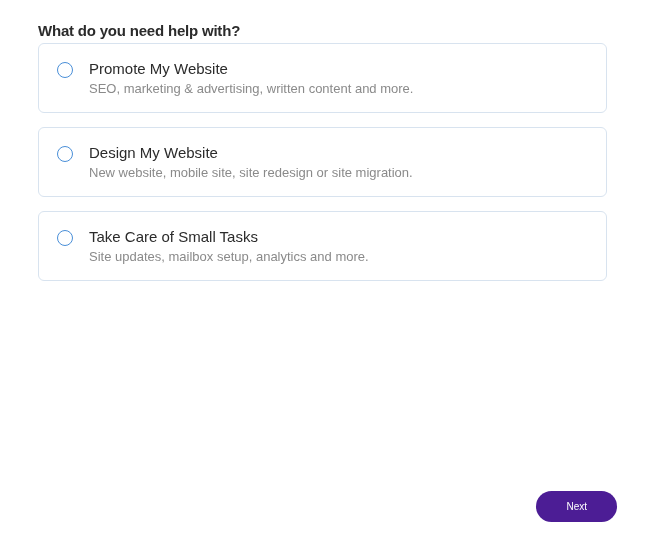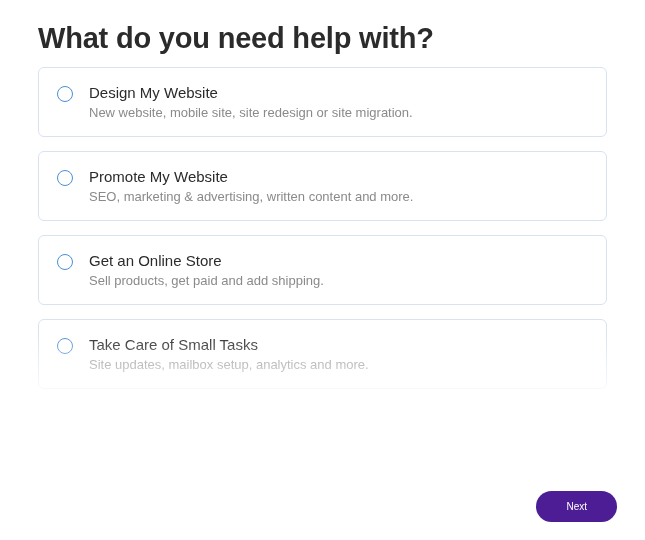--- a/index.html
+++ b/index.html
@@ -12,25 +12,25 @@
       width: 645px;
       height: 540px;
       background: #ffffff;
       position: relative;
       overflow: hidden;
     }
     .container {
       padding: 22px 38px 0 38px;
     }
     .heading {
-      font-size: 29px;
+      font-size: 15px;
       font-weight: 600;
       color: #2b2b2b;
       letter-spacing: -0.2px;
-      margin-bottom: 12px;
+      margin-bottom: 4px;
     }
     .subheading {
       font-size: 14px;
       color: #7a7a7a;
       line-height: 1.5;
       margin-bottom: 34px;
     }
     .options {
       display: flex;
       flex-direction: column;
@@ -101,40 +101,33 @@
 <body>
 
 <div class="container">
   <h1 class="heading">What do you need help with?</h1>
 
   <div class="options">
 
     <div class="option">
       <span class="radio"></span>
       <div class="option-text">
-        <span class="option-title">Design My Website</span>
-        <span class="option-desc">New website, mobile site, site redesign or site migration.</span>
-      </div>
-    </div>
-
-    <div class="option">
-      <span class="radio"></span>
-      <div class="option-text">
         <span class="option-title">Promote My Website</span>
         <span class="option-desc">SEO, marketing &amp; advertising, written content and more.</span>
       </div>
     </div>
 
     <div class="option">
       <span class="radio"></span>
       <div class="option-text">
-        <span class="option-title">Get an Online Store</span>
-        <span class="option-desc">Sell products, get paid and add shipping.</span>
+        <span class="option-title">Design My Website</span>
+        <span class="option-desc">New website, mobile site, site redesign or site migration.</span>
       </div>
     </div>
+
 
     <div class="option">
       <span class="radio"></span>
       <div class="option-text">
         <span class="option-title">Take Care of Small Tasks</span>
         <span class="option-desc">Site updates, mailbox setup, analytics and more.</span>
       </div>
     </div>
 
     <div class="fade"></div>

